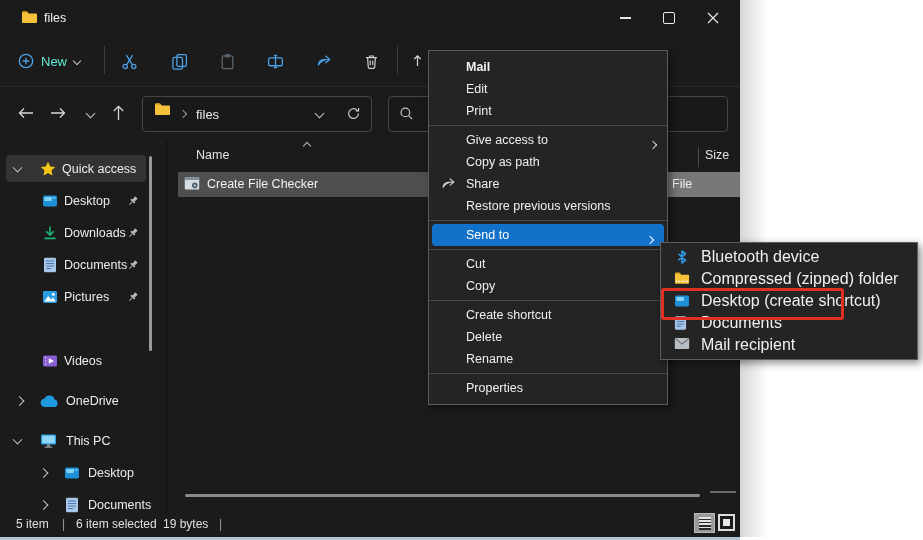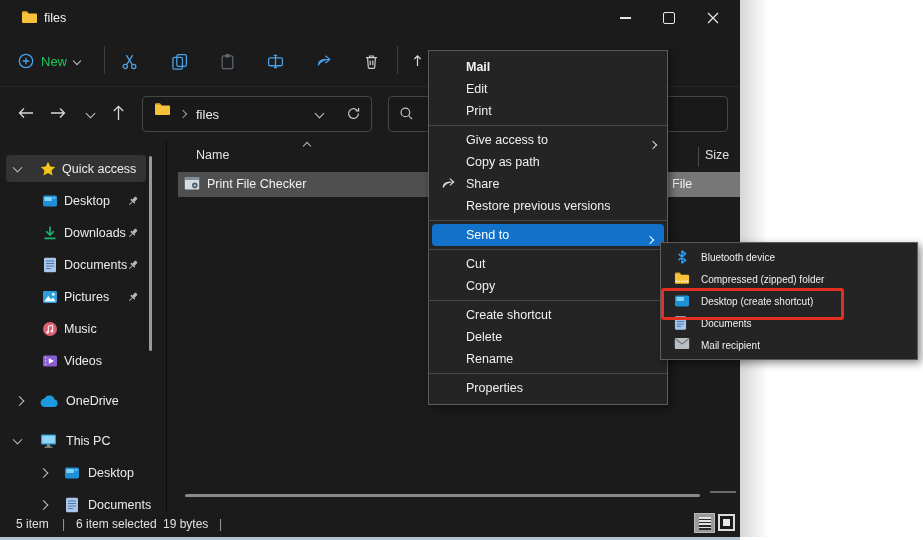--- a/index.html
+++ b/index.html
@@ -13,21 +13,21 @@
   .bottom-strip{left:0;top:537px;width:740px;height:3px;background:#b3c4d2;}
   .titlebar{left:0;top:0;width:740px;height:36px;}
   .title-text{left:44px;top:11px;font-size:12.5px;color:#f2f2f2;}
   .winbtn{top:0;width:46px;height:36px;display:flex;align-items:center;justify-content:center;}
   .min-glyph{width:11px;height:1.2px;background:#e8e8e8;}
   .max-glyph{width:10px;height:10px;border:1.1px solid #e8e8e8;border-radius:2px;}
   
   .toolbar{left:0;top:36px;width:740px;height:50px;border-bottom:1px solid #282828;}
   .tb-sep{top:10px;width:1px;height:28px;background:#3d3d3d;}
   .tb-btn{top:0;height:50px;display:flex;align-items:center;justify-content:center;}
-  .new-btn{left:14px;gap:7px;padding:0 4px;font-size:13px;color:#22c55e;}
+  .new-btn{left:14px;gap:7px;padding:0 4px;font-size:13px;color:#5eead4;}
   
   .addr-row{left:0;top:86px;width:740px;height:54px;}
   .nav-ico{top:15px;width:24px;height:24px;display:flex;align-items:center;justify-content:center;}
   .field{top:10px;height:36px;border:1px solid #464646;border-radius:4px;background:#191919;box-sizing:border-box;}
   .addr-box{left:142px;width:230px;}
   .search-box{left:388px;width:340px;}
   .addr-label{left:196px;top:21px;font-size:13px;color:#ececec;}
   
   .cv{width:6px;height:6px;border-right:1.4px solid #c4c4c4;border-bottom:1.4px solid #c4c4c4;display:inline-block;}
   .cv-d{transform:rotate(45deg);}
@@ -68,21 +68,21 @@
   .cm-item{position:relative;height:22px;display:flex;align-items:center;padding-left:37px;}
   .cm-icon{position:absolute;left:11px;top:50%;transform:translateY(-50%);width:16px;height:16px;}
   .cm-arrow{position:absolute;right:11px;top:50%;}
   .cm-arrow .cv{transform:translateY(-50%) rotate(-45deg);border-color:#d8d8d8;}
   .cm-sep{height:1px;background:#474747;margin:3px 0;}
   .cm-hl{margin:1px 3px;height:22px;background:#1271c8;border-radius:4px;padding-left:34px;color:#fff;}
   .cm-hl .cm-arrow .cv{border-color:#fff;}
   .bold{font-weight:bold;}
   
   .smenu{left:660px;top:242px;width:258px;background:#242424;border:1px solid #5c5c5c;
-         box-shadow:3px 3px 8px rgba(0,0,0,.45);padding:3px 0;z-index:15;font-size:10px;color:#f0f0f0;box-sizing:border-box;}
+         box-shadow:3px 3px 8px rgba(0,0,0,.45);padding:3px 0;z-index:15;font-size:16px;color:#f0f0f0;box-sizing:border-box;}
   .sm-item{position:relative;height:22px;display:flex;align-items:center;padding-left:40px;}
   .sm-icon{position:absolute;left:13px;top:50%;transform:translateY(-50%);width:16px;height:16px;}
   .redbox{left:661px;top:288px;width:177px;height:26px;border:3px solid #e33022;border-radius:3px;z-index:20;pointer-events:none;}
   svg{display:block;}
 </style>
 </head>
 <body>
 
 <div class="canvas">
 
@@ -292,31 +292,20 @@
         <svg width="12" height="12" viewBox="0 0 12 12">
             <g transform="rotate(45 6 6)" fill="#b8b8b8">
               <rect x="4.4" y="1" width="3.2" height="4.6" rx="0.6"></rect>
               <rect x="3.2" y="5.4" width="5.6" height="1.6" rx="0.6"></rect>
               <rect x="5.6" y="7" width="0.9" height="4"></rect>
             </g>
           </svg>
       </span>
     </div>
 
-    <div class="abs sb-row" style="top:315px">
-      <span style="left:42px">
-        <svg width="16" height="16" viewBox="0 0 16 16">
-            <circle cx="8" cy="8" r="7" fill="#dd5f72"></circle>
-            <path d="M6.3 11.2 V5.2 L10.6 4.2 V10.2" stroke="#fff" stroke-width="1" fill="none"></path>
-            <circle cx="5.6" cy="11.2" r="1.2" fill="#fff"></circle>
-            <circle cx="9.9" cy="10.2" r="1.2" fill="#fff"></circle>
-          </svg>
-      </span>
-      <span class="sb-label" style="left:64px">Music</span>
-    </div>
 
     <div class="abs sb-row" style="top:347px">
       <span style="left:42px">
         <svg width="16" height="16" viewBox="0 0 16 16">
             <rect x="1" y="2.4" width="14" height="11.2" rx="1.6" fill="#8a5fd3"></rect>
             <path d="M3 4h1.4v1.4H3z M3 7.3h1.4v1.4H3z M3 10.6h1.4V12H3z" fill="#c9b2ee"></path>
             <path d="M6.8 5.2 L12 8 L6.8 10.8 Z" fill="#fff"></path>
           </svg>
       </span>
       <span class="sb-label" style="left:64px">Videos</span>
@@ -379,21 +368,21 @@
     <div class="abs file-row"></div>
     <div class="abs file-type-seg"></div>
     <span class="abs" style="left:184px;top:176px">
       <svg width="16" height="15" viewBox="0 0 16 15">
           <rect x="0.8" y="1" width="14.4" height="12.6" rx="1" fill="#d5dde2"></rect>
           <rect x="0.8" y="1" width="14.4" height="3" fill="#7e909e"></rect>
           <circle cx="10.8" cy="9.4" r="2.8" fill="#4e6272"></circle>
           <circle cx="10.8" cy="9.4" r="1" fill="#d5dde2"></circle>
         </svg>
     </span>
-    <span class="abs file-name">Print File Checker</span>
+    <span class="abs file-name">Create File Checker</span>
     <span class="abs file-type">File</span>
 
     <div class="abs h-scroll"></div>
     <div class="abs h-scroll2"></div>
 
     <div class="abs statusbar">
       <span class="abs st" style="left:16px">5 item</span>
       <span class="abs st" style="left:62px;color:#9a9a9a">|</span>
       <span class="abs st" style="left:76px">6 item selected</span>
       <span class="abs st" style="left:163px">19 bytes</span>

